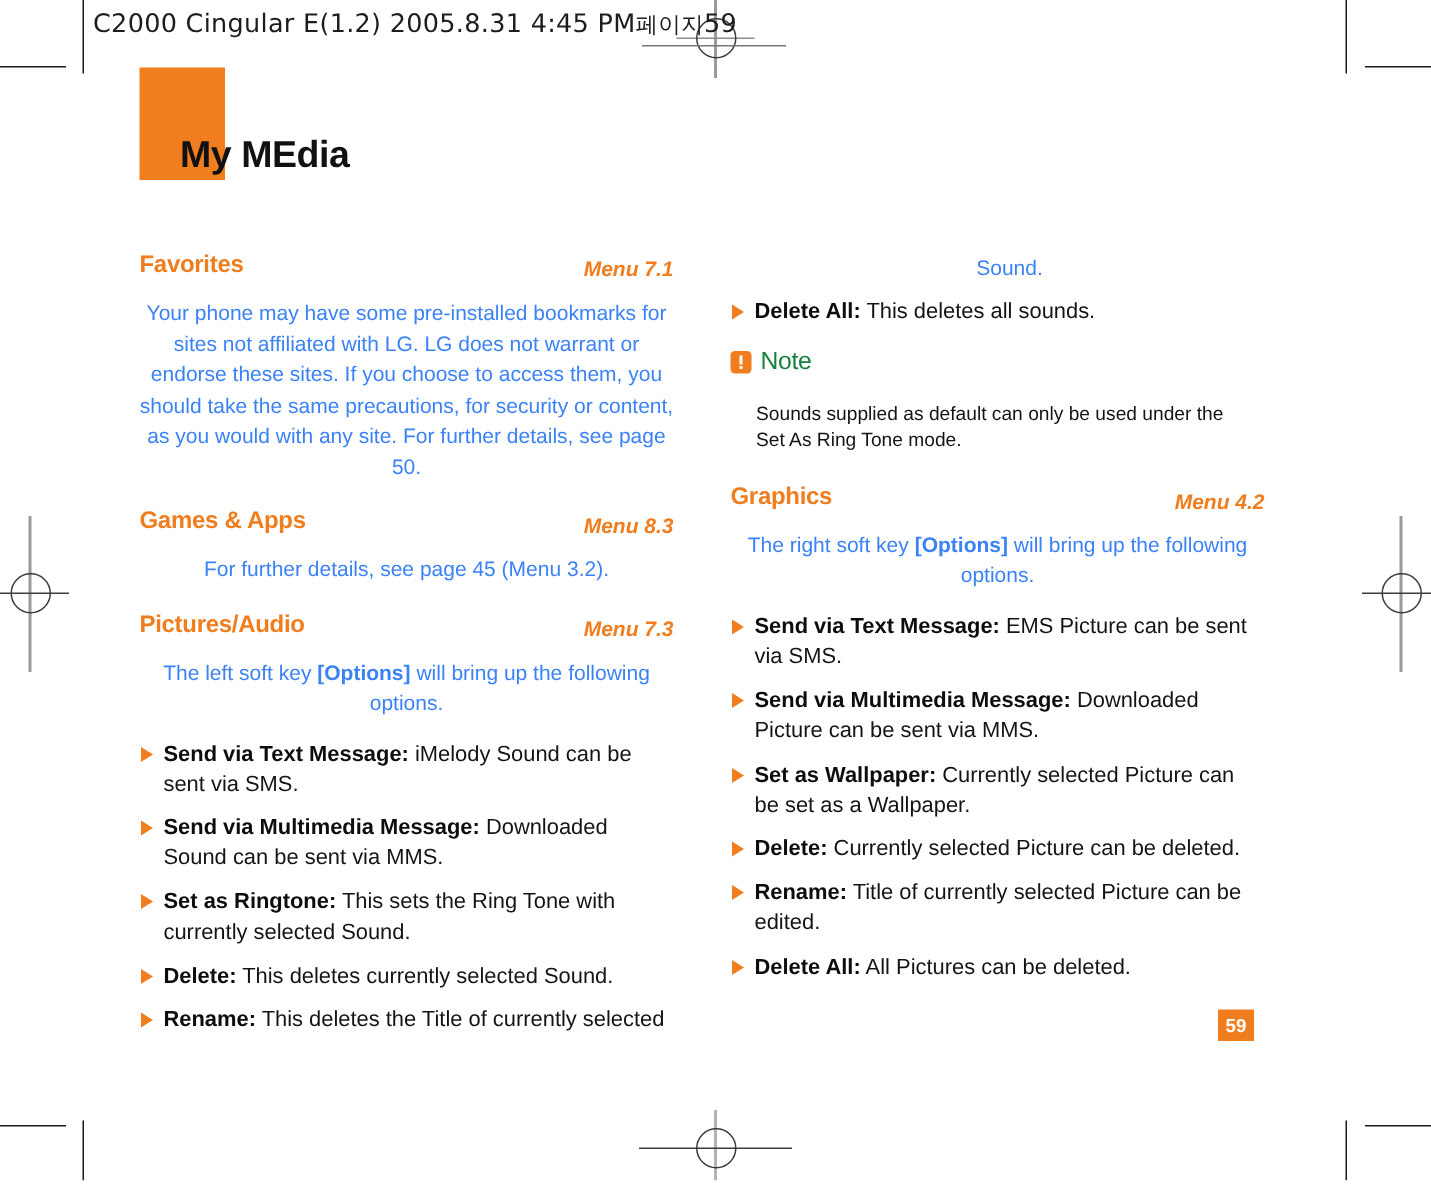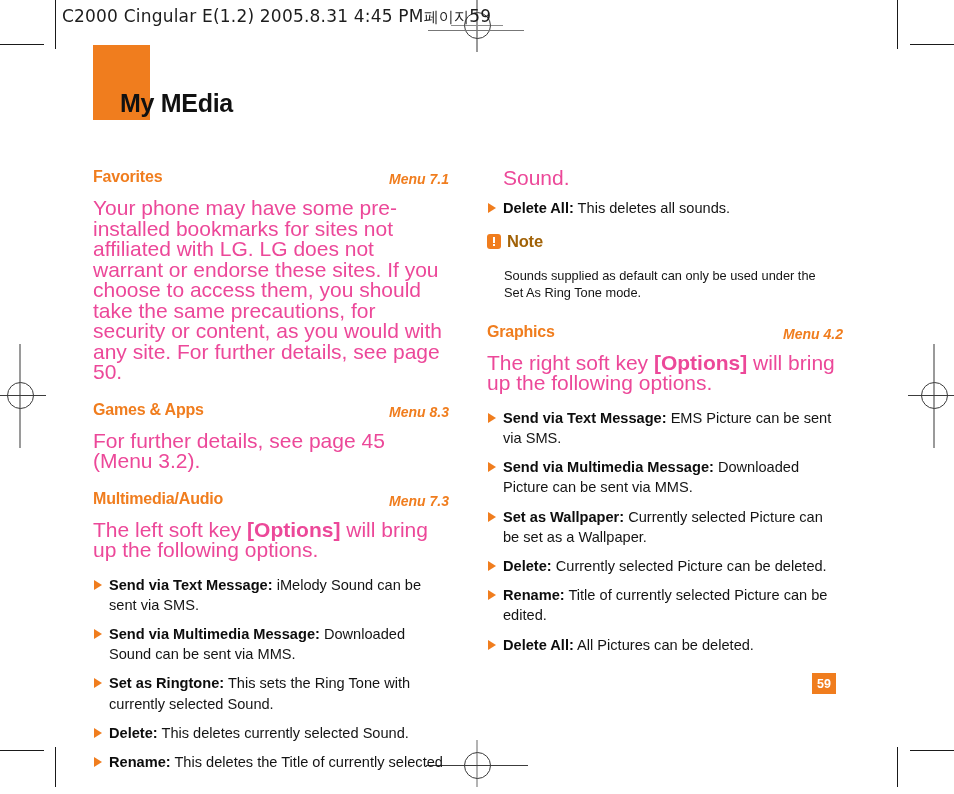--- a/index.html
+++ b/index.html
@@ -87,23 +87,24 @@
     right: 0; top: 3px;
     font-size: 14px;
     font-style: italic;
     font-weight: bold;
     color: #F07D1E;
     white-space: nowrap;
   }
 
   p.para {
     margin: 0 0 18px 0;
-    font-size: 21px;
+    font-size: 14px;
     line-height: 20.5px;
-    color: #ec4899;
+    color: #3b82f6;
+    text-align: center;
   }
   p.para.tight { margin-bottom: 14px; }
   p.para b { font-weight: bold; }
 
   ul.bullets {
     list-style: none;
     margin: 0 0 16px 0;
     padding: 0;
   }
   ul.bullets li {
@@ -149,22 +150,22 @@
   }
   .note-icon::after {
     content: "";
     position: absolute;
     left: 6px; top: 10.5px;
     width: 2px; height: 2px;
     background: #ffffff;
   }
   .note-title {
     font-size: 16.5px;
-    font-weight: bold;
-    color: #a16207;
+    font-weight: normal;
+    color: #15803d;
     letter-spacing: -0.2px;
   }
   .note-body {
     font-size: 12.8px;
     line-height: 17px;
     color: #141414;
     margin: 16px;
     padding-left: 1px;
   }
 
@@ -239,21 +240,21 @@
     </div>
     <p class="para">Your phone may have some pre-installed bookmarks for sites not affiliated with LG. LG does not warrant or endorse these sites. If you choose to access them, you should take the same precautions, for security or content, as you would with any site. For further details, see page 50.</p>
 
     <div class="sec-head">
       <span class="sec-title">Games &amp; Apps</span>
       <span class="sec-menu">Menu 8.3</span>
     </div>
     <p class="para">For further details, see page 45 (Menu 3.2).</p>
 
     <div class="sec-head">
-      <span class="sec-title">Multimedia/Audio</span>
+      <span class="sec-title">Pictures/Audio</span>
       <span class="sec-menu">Menu 7.3</span>
     </div>
     <p class="para tight"><span>The left soft key  </span><b>[Options]</b><span> will bring up the following options.</span></p>
 
     <ul class="bullets">
       <li><span class="tri"></span><span class="lbl">Send via Text Message:</span><span> iMelody Sound can be sent via SMS.</span></li>
       <li><span class="tri"></span><span class="lbl">Send via Multimedia Message:</span><span> Downloaded Sound can be sent via MMS.</span></li>
       <li><span class="tri"></span><span class="lbl">Set as Ringtone:</span><span> This sets the Ring Tone with currently selected Sound.</span></li>
       <li><span class="tri"></span><span class="lbl">Delete:</span><span> This deletes currently selected Sound.</span></li>
       <li><span class="tri"></span><span class="lbl">Rename:</span><span> This deletes the Title of currently selected</span></li>

